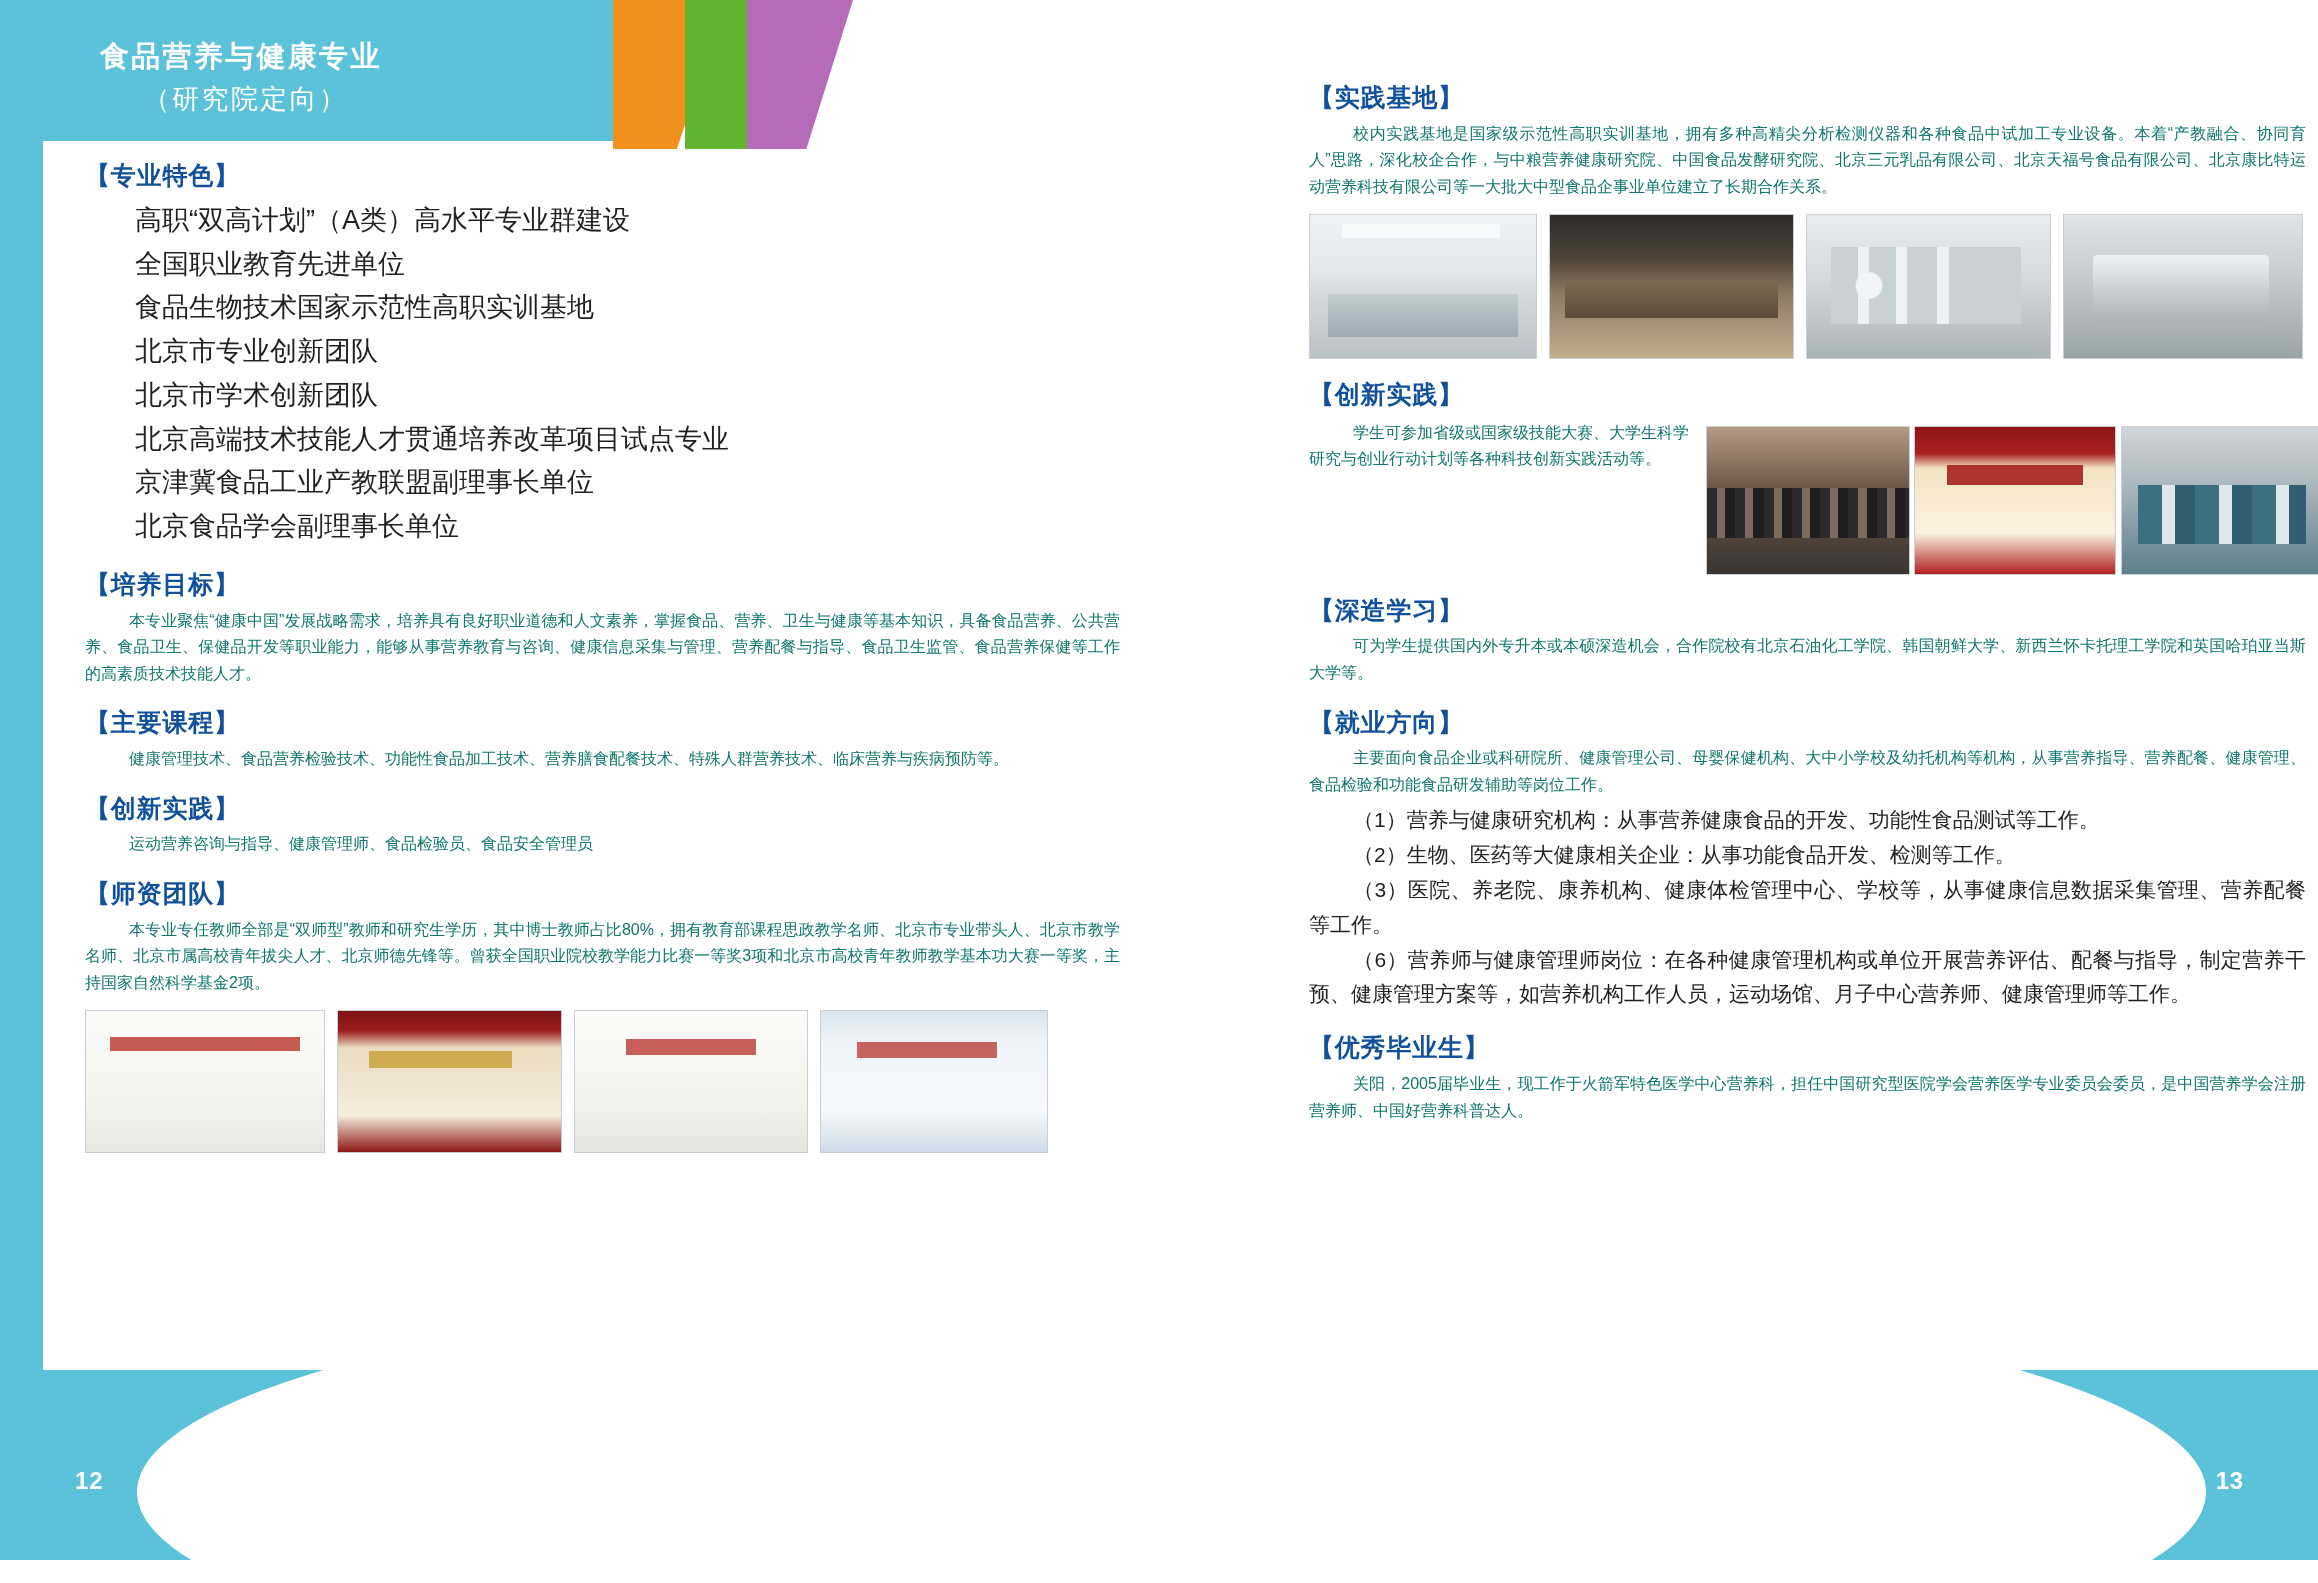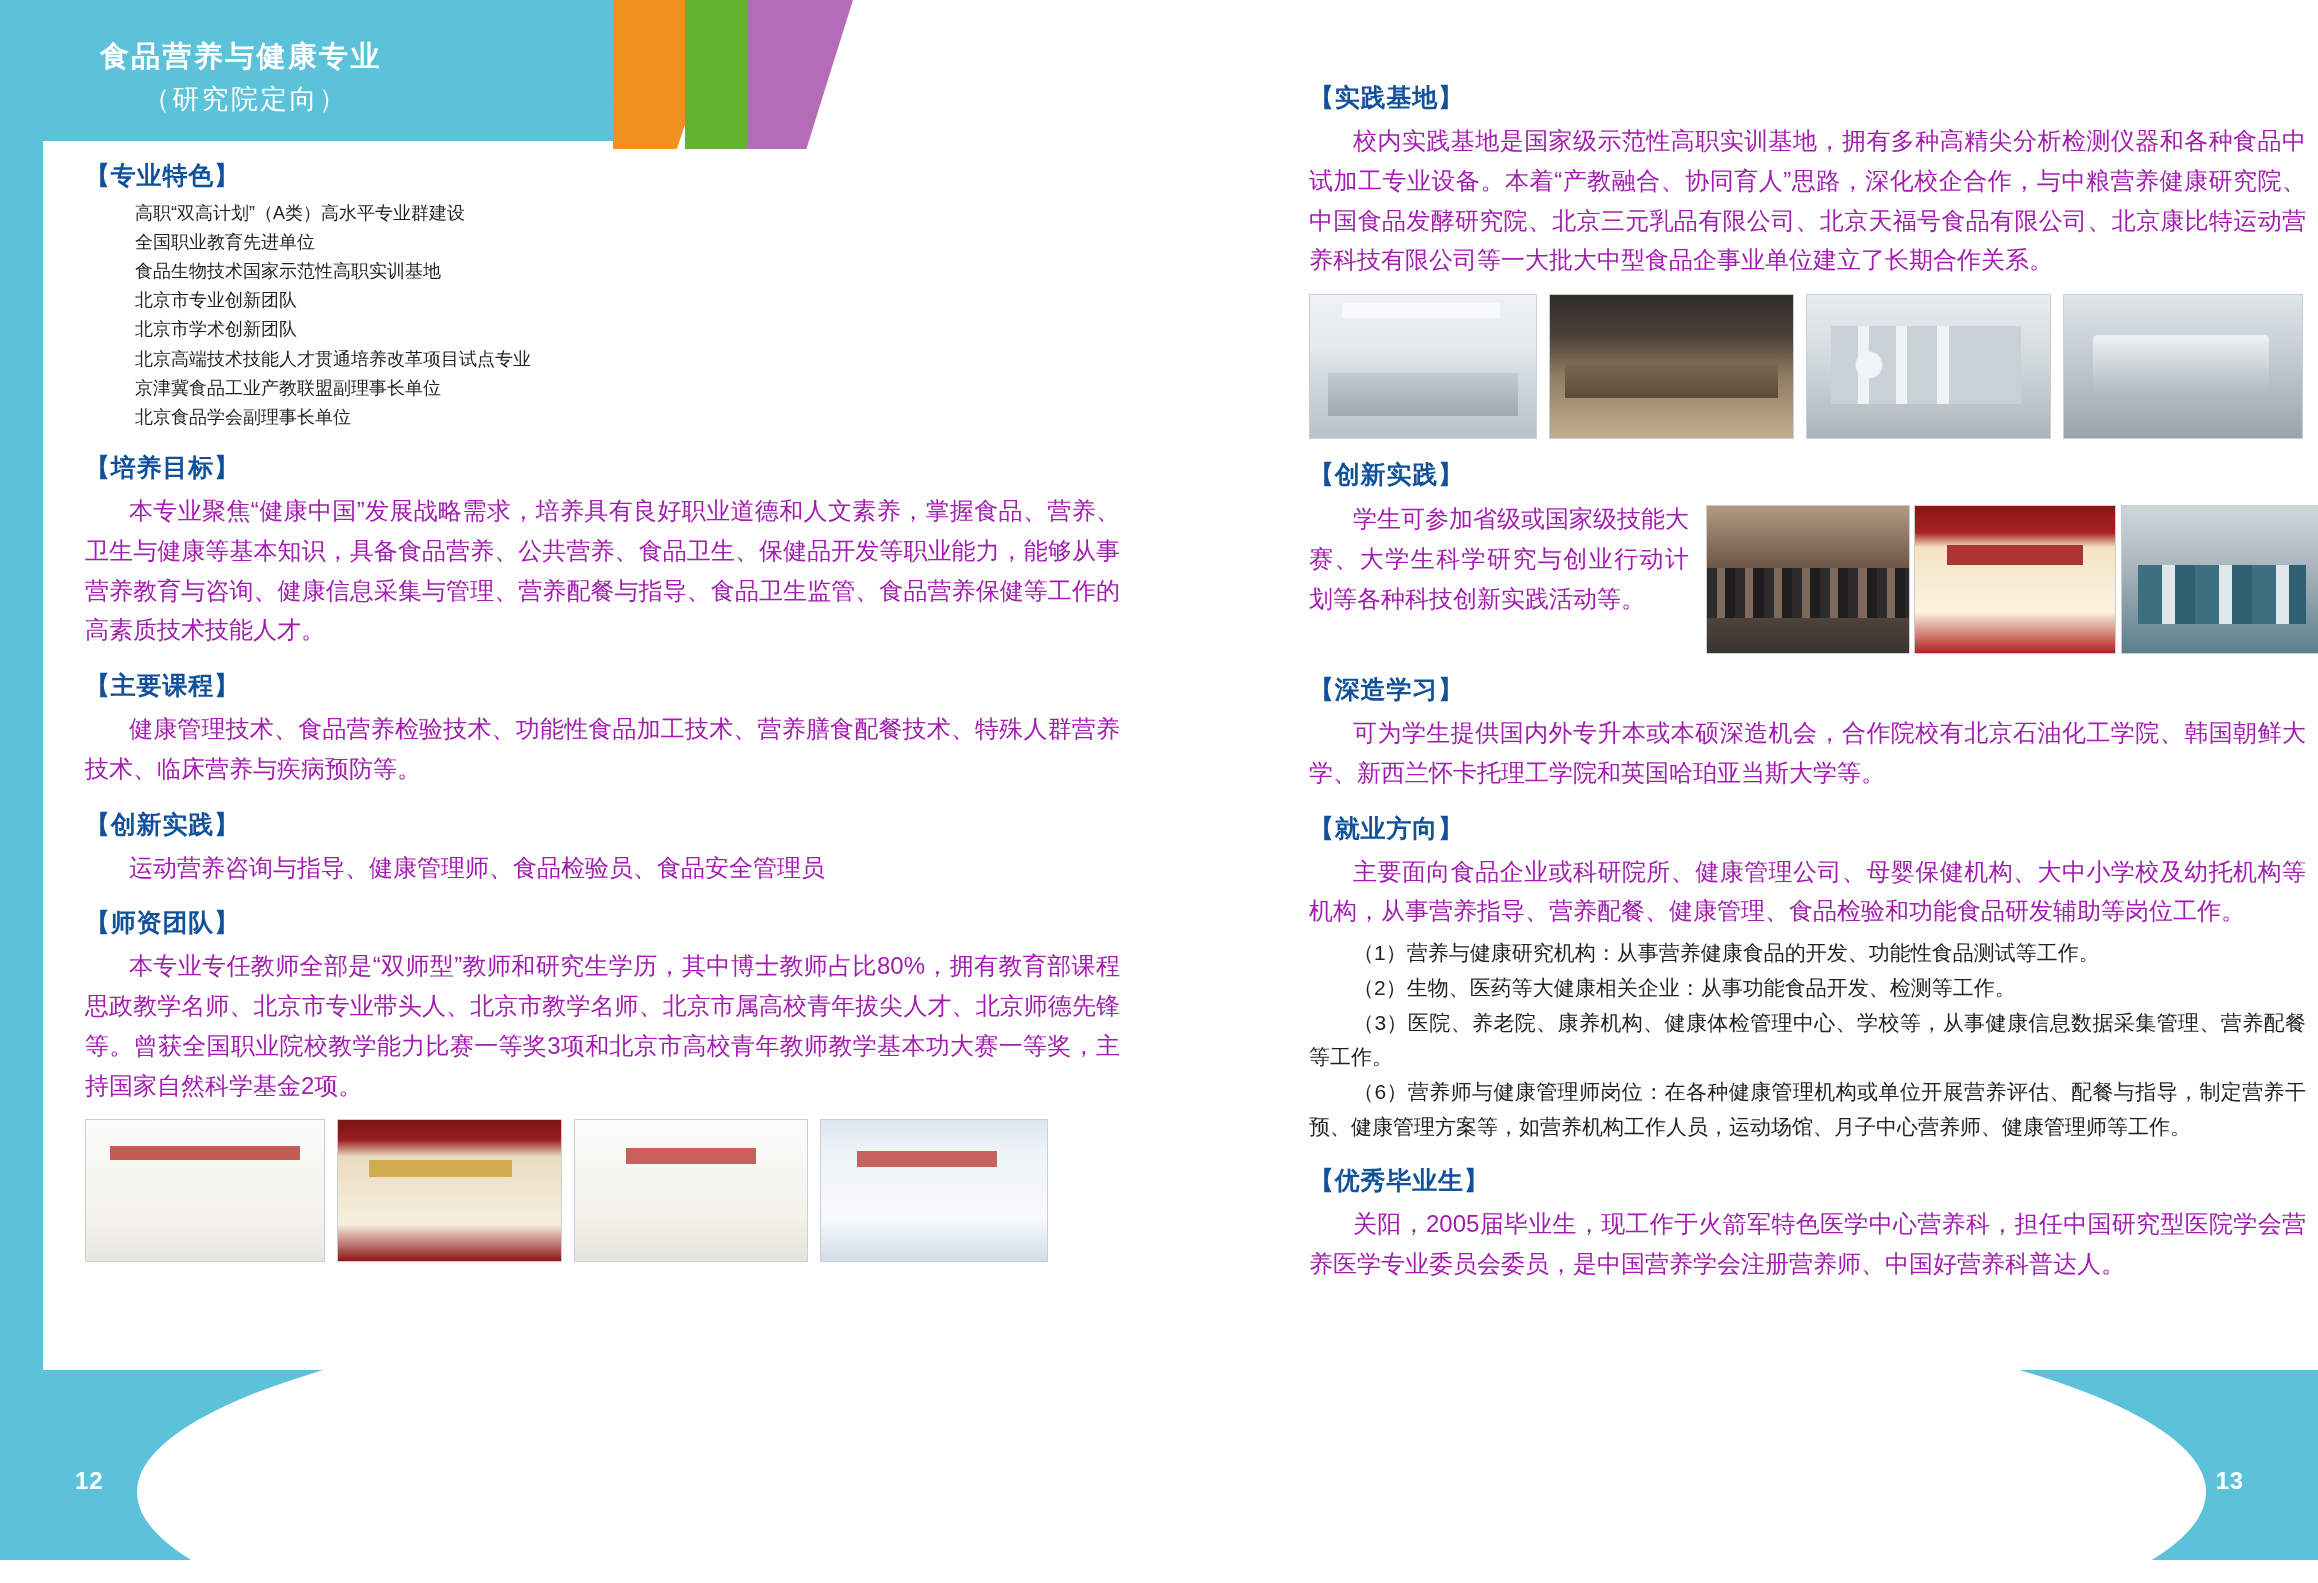--- a/index.html
+++ b/index.html
@@ -73,26 +73,26 @@
   .col-right { left:1309px; width:997px; top:82px; }
 
   h2.sec {
     color:#11519b; font-size:25px; font-weight:bold;
     letter-spacing:0.8px; margin:20px 0 7.6px 0; line-height:1.25;
   }
   h2.sec:first-child { margin-top:0; }
 
   .bullets { list-style:none; margin:0 0 3px 0; }
   .bullets li {
-    font-size:18px; line-height:1.62; color:#231f20;
+    font-size:27px; line-height:1.62; color:#231f20;
     padding-left:50px; white-space:nowrap;
   }
 
   p.para {
-    font-size:24px; line-height:1.66; color:#a21caf;
+    font-size:16px; line-height:1.66; color:#0f766e;
     text-indent:44px; text-align:justify; margin:1.5px 0 4.6px 0;
   }
   p.sub {
     font-size:21px; line-height:1.66; color:#231f20;
     text-indent:44px; text-align:justify; margin:0;
   }
 
   
   .img-row { display:flex; gap:12px; margin:13.7px 0 3px 0; }
   .ph { position:relative; overflow:hidden; background:#d7dde2; border:0.8px solid #c9cfd4; }

